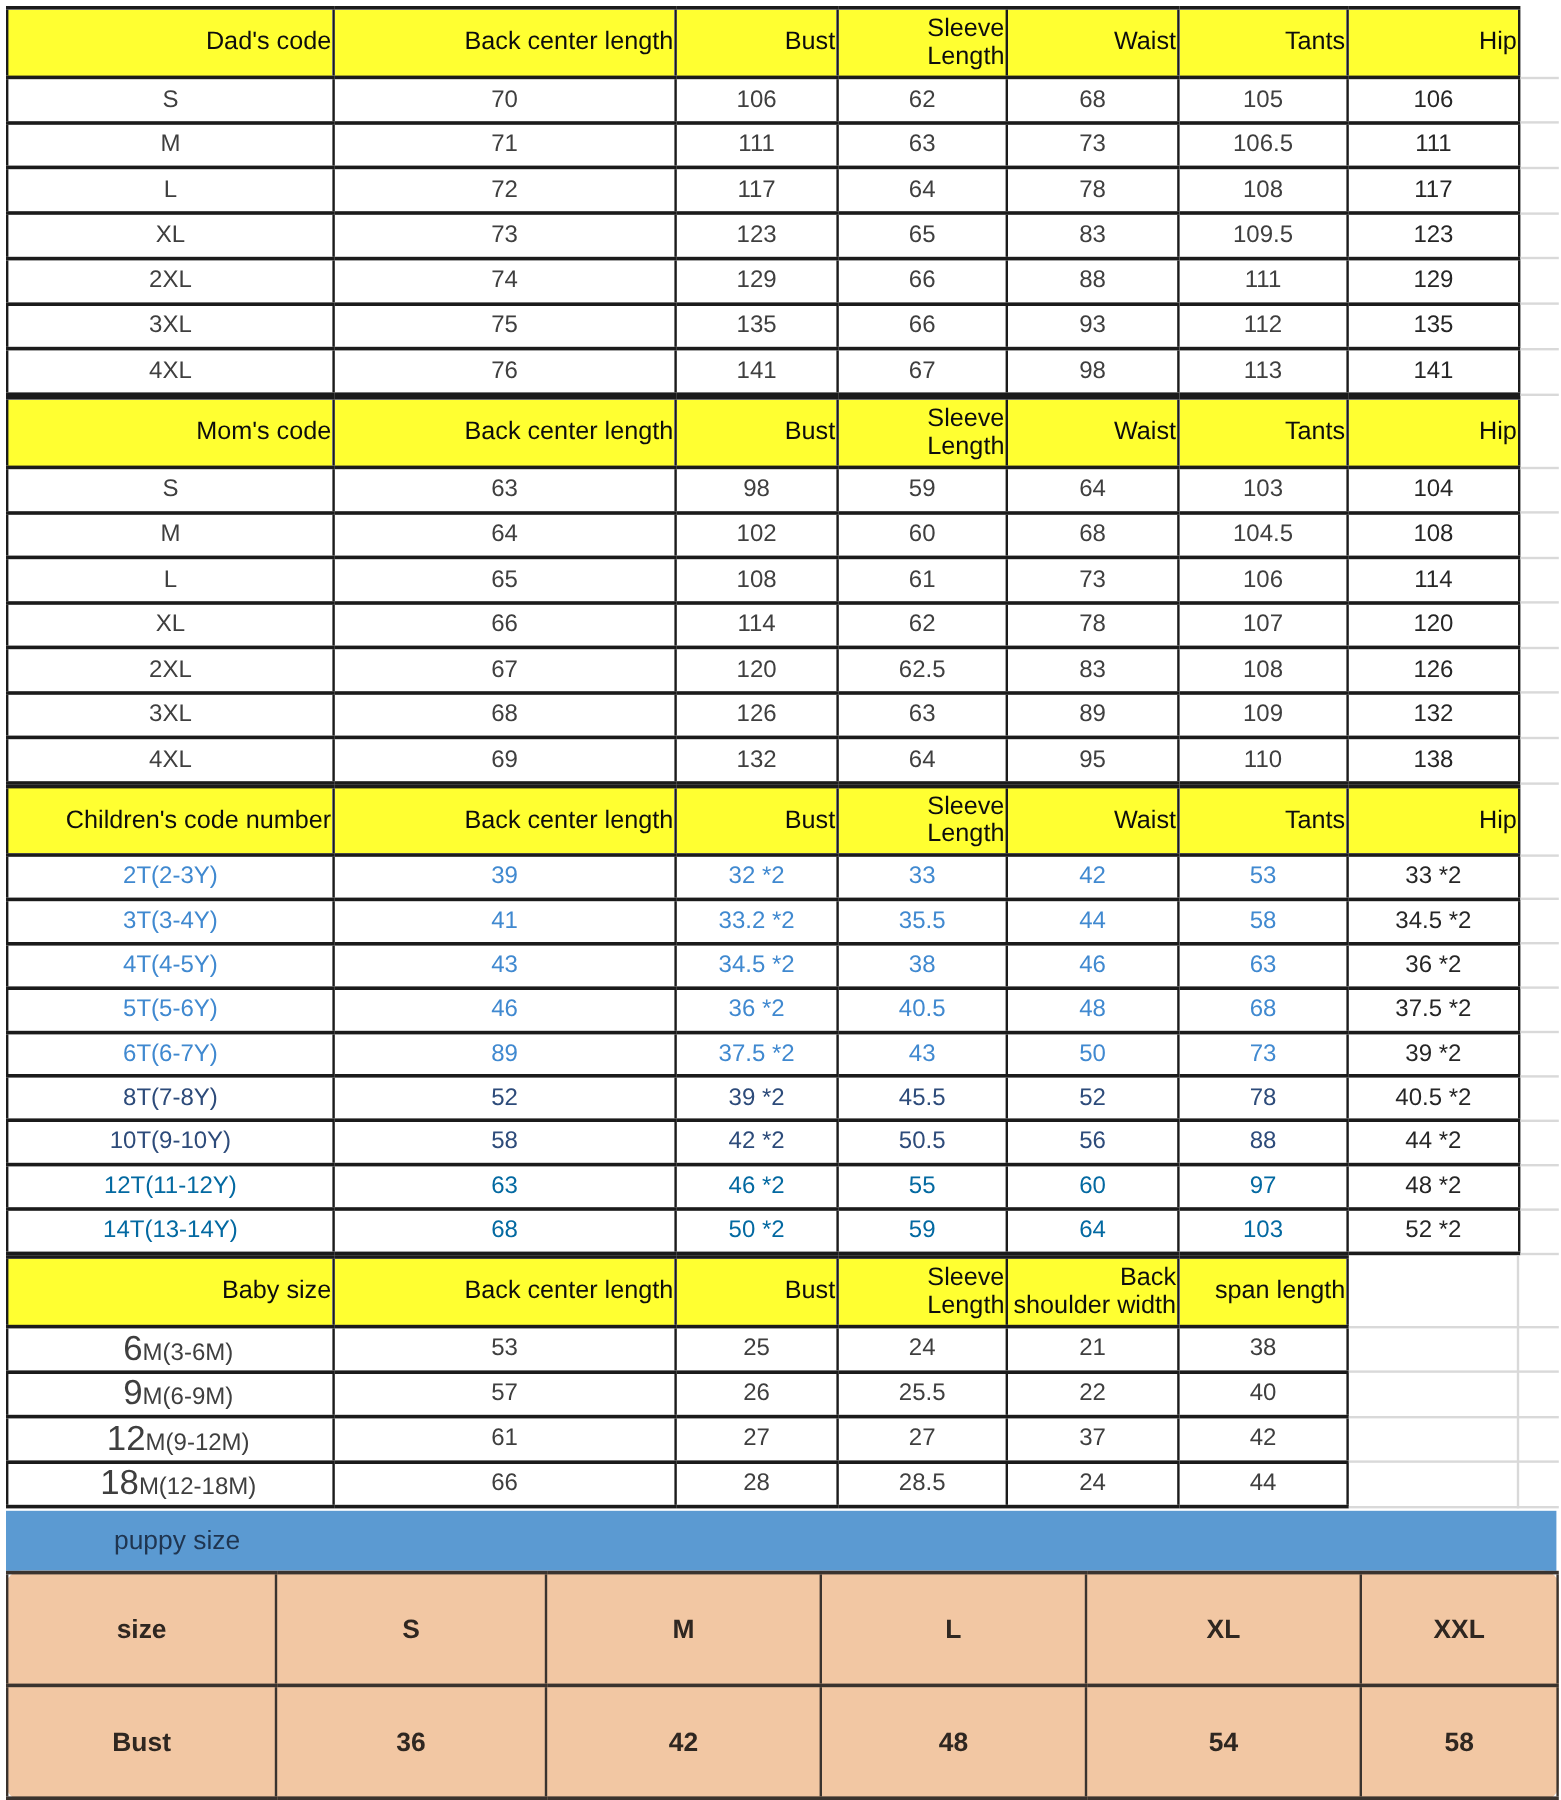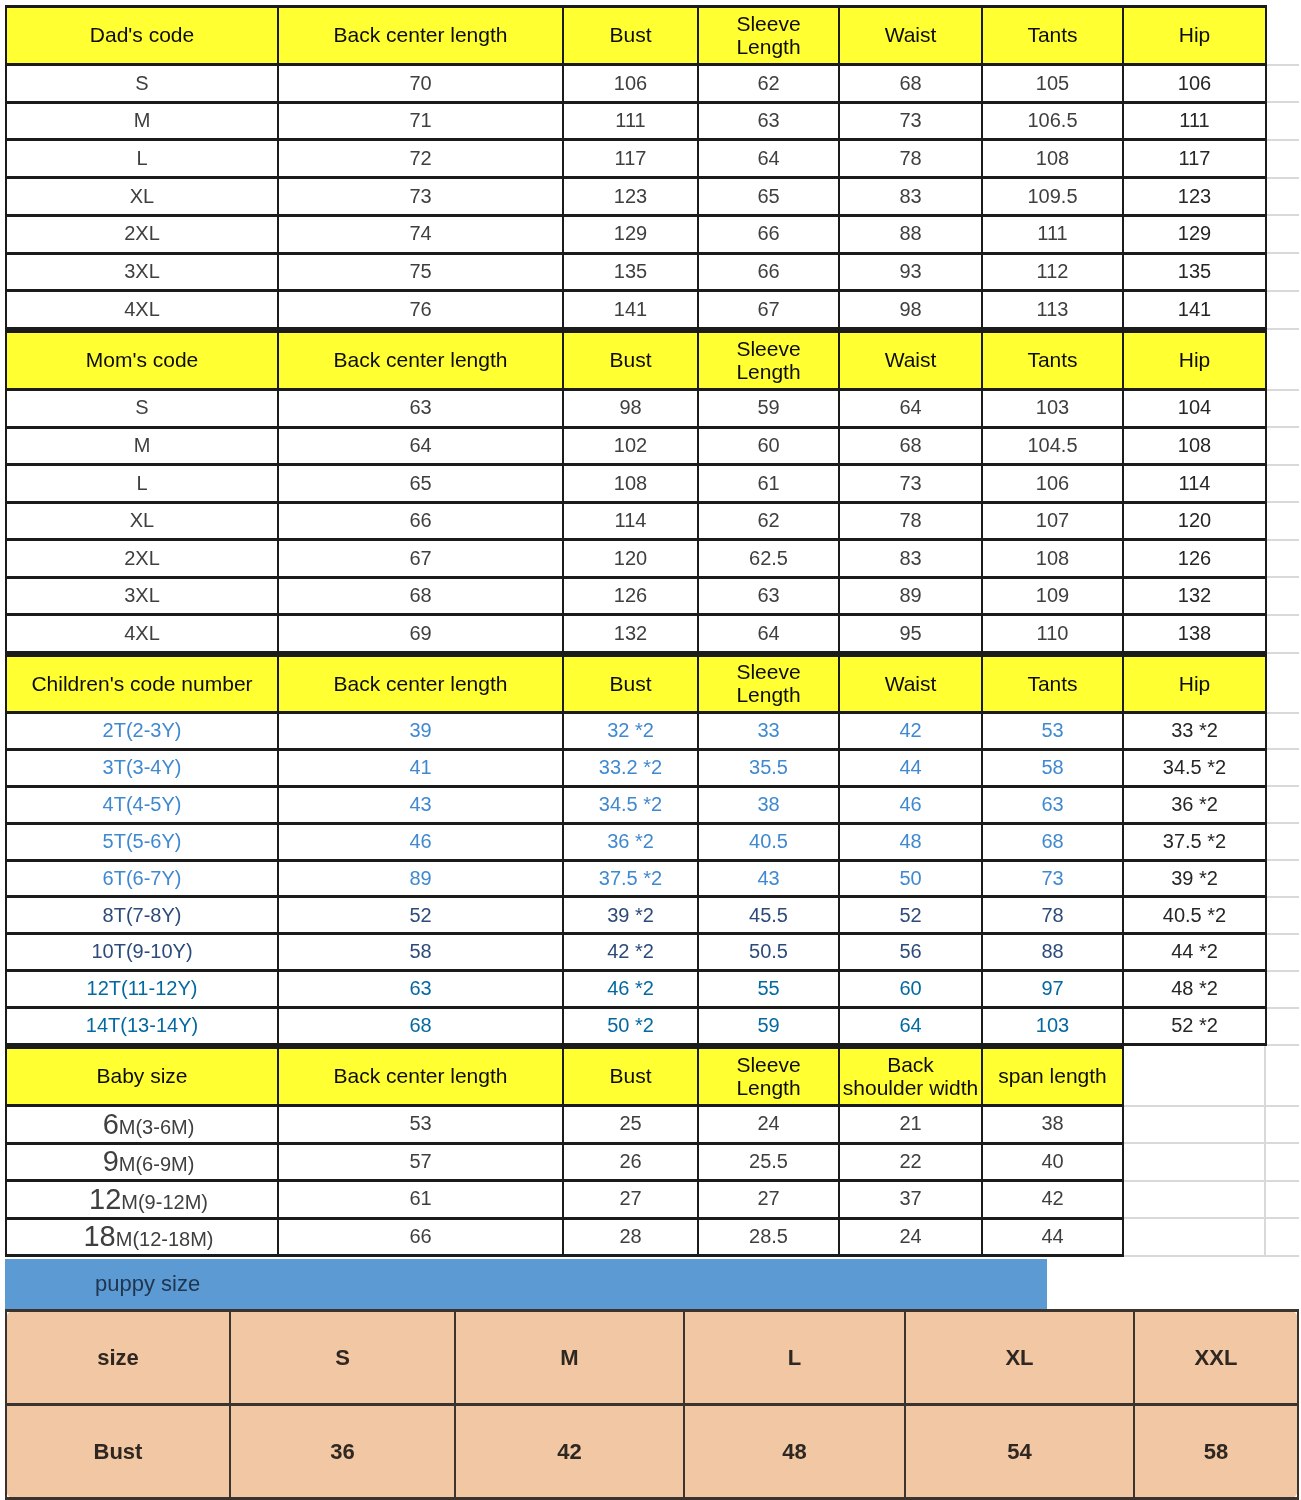--- a/index.html
+++ b/index.html
@@ -9,33 +9,33 @@
   }
   table.ftable{
     position:absolute;border-collapse:collapse;table-layout:fixed;
   }
   table.ftable td{
     border:2px solid #1b1b1b;border-top-width:3px;border-bottom-width:3px;
     text-align:center;vertical-align:middle;overflow:hidden;
     font-size:20px;color:#3f3f3f;line-height:1.08;
   }
   table.ftable td.hd{
-    background:#ffff31;color:#0d0d0d;font-size:21px;white-space:pre-line;
+    background:#ffff31;color:#0d0d0d;font-size:21px;white-space:pre-line;text-align:right;
   }
   
   tr.blue td{color:#4089d0;}
   tr.navy td{color:#2d4b7a;}
   tr.red  td{color:#0369a1;}
   table.ftable td.hip{color:#262626;}
   
   td.baby-label{text-align:left;padding-left:14px;color:#1c1c1c;}
   td.baby-label .big{font-size:29px;font-weight:400;}
   
   #puppy-band{
-    position:absolute;left:5px;top:1259px;width:1042px;height:50px;
+    position:absolute;left:5px;top:1259px;width:1292px;height:50px;
     background:#5b9ad2;color:#1f3550;font-size:22px;line-height:50px;
     padding-left:90px;box-sizing:border-box;
   }
   
   table.ptable{position:absolute;border-collapse:collapse;table-layout:fixed;background:#f2c7a3;border-radius:13px;}
   table.ptable td{
     border:2px solid #3a332e;border-top-width:3px;border-bottom-width:3px;
     text-align:center;vertical-align:middle;font-size:22px;font-weight:600;color:#2f2721;
   }
   .tick{position:absolute;background:#d9d9d9;height:2px;}

